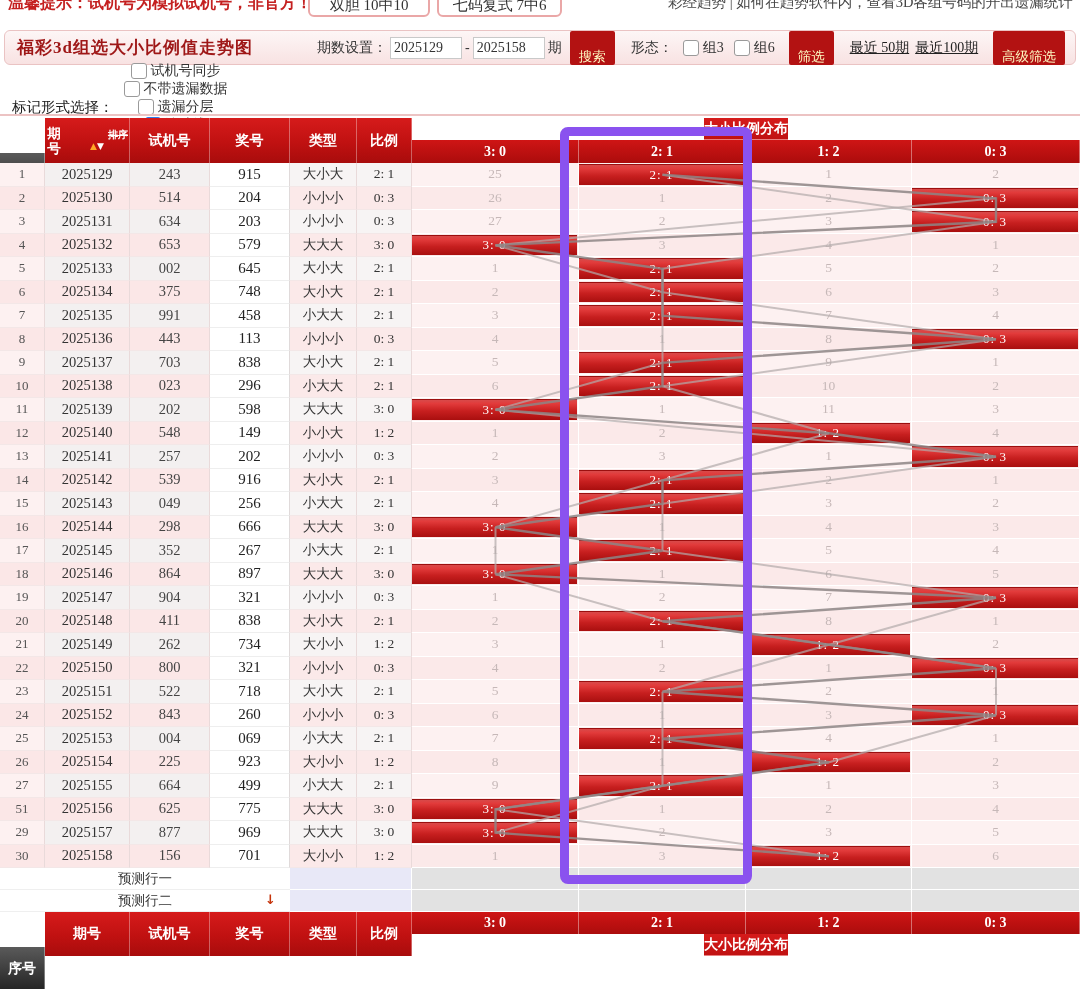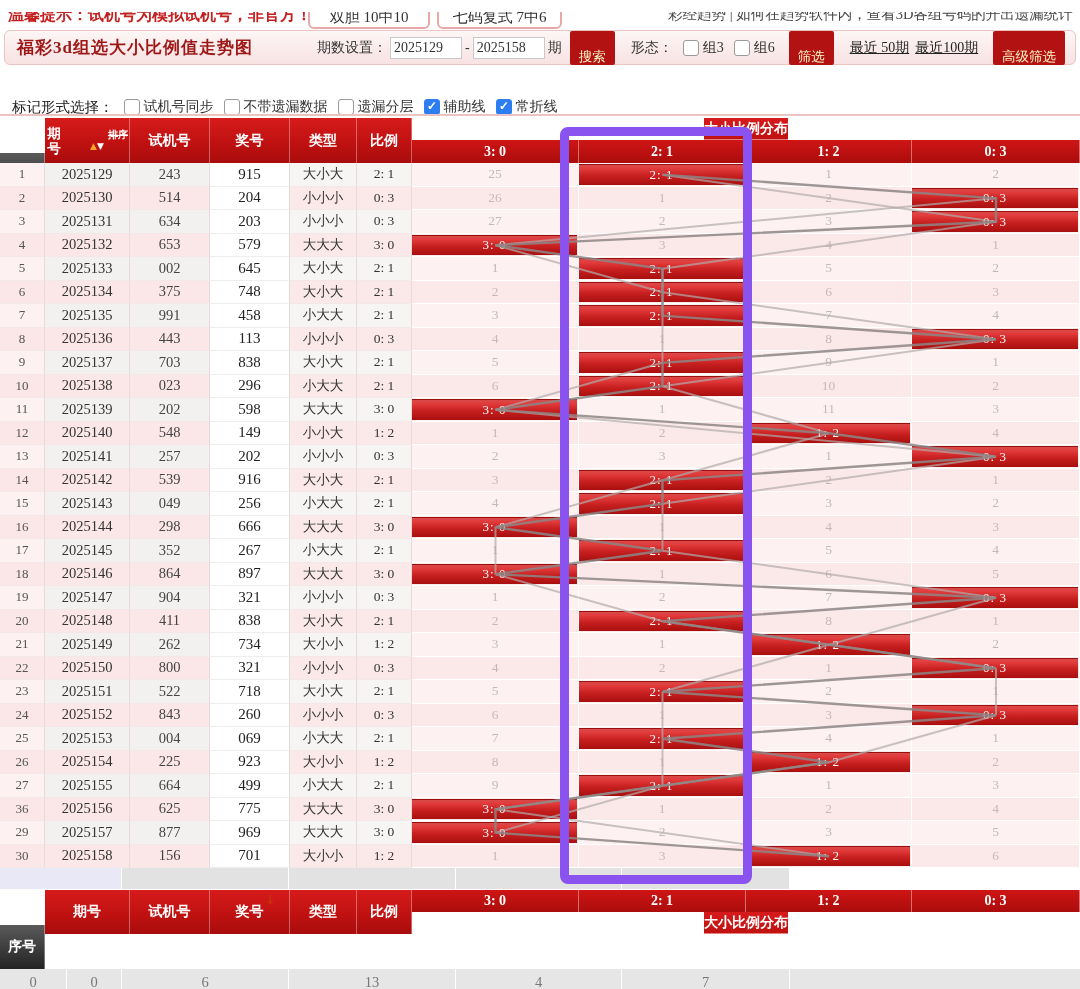--- a/index.html
+++ b/index.html
@@ -1,19 +1,19 @@
 <!DOCTYPE html>
 <html><head>
 <meta charset="utf-8">
 <style>
   html,body{margin:0;padding:0;}
   body{width:1080px;height:989px;overflow:hidden;position:relative;background:#fff;
        font-family:"Liberation Serif","DejaVu Serif",serif;}
   
-  .top-strip{position:absolute;top:12px;left:0;width:1080px;height:28px;background:#fff;overflow:hidden;}
+  .top-strip{position:absolute;top:0;left:0;width:1080px;height:28px;background:#fff;overflow:hidden;}
   .notice{position:absolute;left:8px;top:-7px;color:#c42020;font-size:16px;white-space:nowrap;font-weight:700;}
   .promo-btn{position:absolute;top:-9px;height:26px;background:#fff;border:2px solid #eaa7a7;border-radius:6px;
              color:#333;font-size:15px;line-height:24px;text-align:center;box-sizing:border-box;}
   .promo-1{left:308px;width:122px;}
   .promo-2{left:437px;width:125px;}
   .right-link{position:absolute;left:668px;top:-7px;color:#454545;font-size:14.5px;white-space:nowrap;}
   
   .toolbar{position:absolute;top:30px;left:4px;width:1072px;height:35px;box-sizing:border-box;
            border:1px solid #eac3c3;border-radius:6px;display:flex;align-items:center;
            background:linear-gradient(180deg,#fdf6f6,#f8e2e2);}
@@ -127,21 +127,21 @@
       </div>
     </span>
   <button class="tb-btn" style="margin-left:14px;">筛选</button>
   <span class="recent">最近 50期</span>
   <span class="recent" style="margin-left:6px;">最近100期</span>
   <button class="tb-btn adv-btn">高级筛选</button>
 </div>
 
 <div class="mark-row">
   <span>标记形式选择：</span>
-  <span id="mark-opts" style="display:flex;align-items:center;">
+  <span id="mark-opts" style="display:flex;align-items:center;flex-direction:column;">
       <div class="shape-item">
         <div class="chk"></div>
         <span>试机号同步</span>
       </div>
       <div class="shape-item">
         <div class="chk"></div>
         <span>不带遗漏数据</span>
       </div>
       <div class="shape-item">
         <div class="chk"></div>
@@ -722,21 +722,21 @@
           <div class="bar">2: 1</div>
         </div>
         <div class="cell dc w166">
           <span class="miss">1</span>
         </div>
         <div class="cell dc w168">
           <span class="miss">3</span>
         </div>
       </div>
       <div class="trow flexrow even">
-        <div class="cell lc c-seq w45">36</div>
+        <div class="cell lc c-seq w45">51</div>
         <div class="cell lc c-period w85">2025156</div>
         <div class="cell lc c-test w80">625</div>
         <div class="cell lc c-prize w80">775</div>
         <div class="cell lc c-type w67">大大大</div>
         <div class="cell lc c-ratio w55">3: 0</div>
         <div class="cell dc w167">
           <div class="bar">3: 0</div>
         </div>
         <div class="cell dc w167">
           <span class="miss">1</span>
@@ -785,20 +785,29 @@
           <div class="bar">1: 2</div>
         </div>
         <div class="cell dc w168">
           <span class="miss">6</span>
         </div>
       </div>
     </div>
 
   <div id="pred-rows">
       <div class="pred flexrow">
+        <div class="cell pred-label w290">预测行一</div>
+        <div class="cell pred-lav w122"></div>
+        <div class="cell pred-gray w167"></div>
+        <div class="cell pred-gray w167"></div>
+        <div class="cell pred-gray w166"></div>
+        <div class="cell pred-gray w168"></div>
+      </div>
+      <div class="pred flexrow">
+        <div class="cell pred-label w290">预测行二</div>
         <div class="cell pred-lav w122"></div>
         <div class="cell pred-gray w167"></div>
         <div class="cell pred-gray w167"></div>
         <div class="cell pred-gray w166"></div>
         <div class="cell pred-gray w168"></div>
       </div>
     </div>
   <span class="red-arrow">↓</span>
 
   <div class="fhead flexrow">

